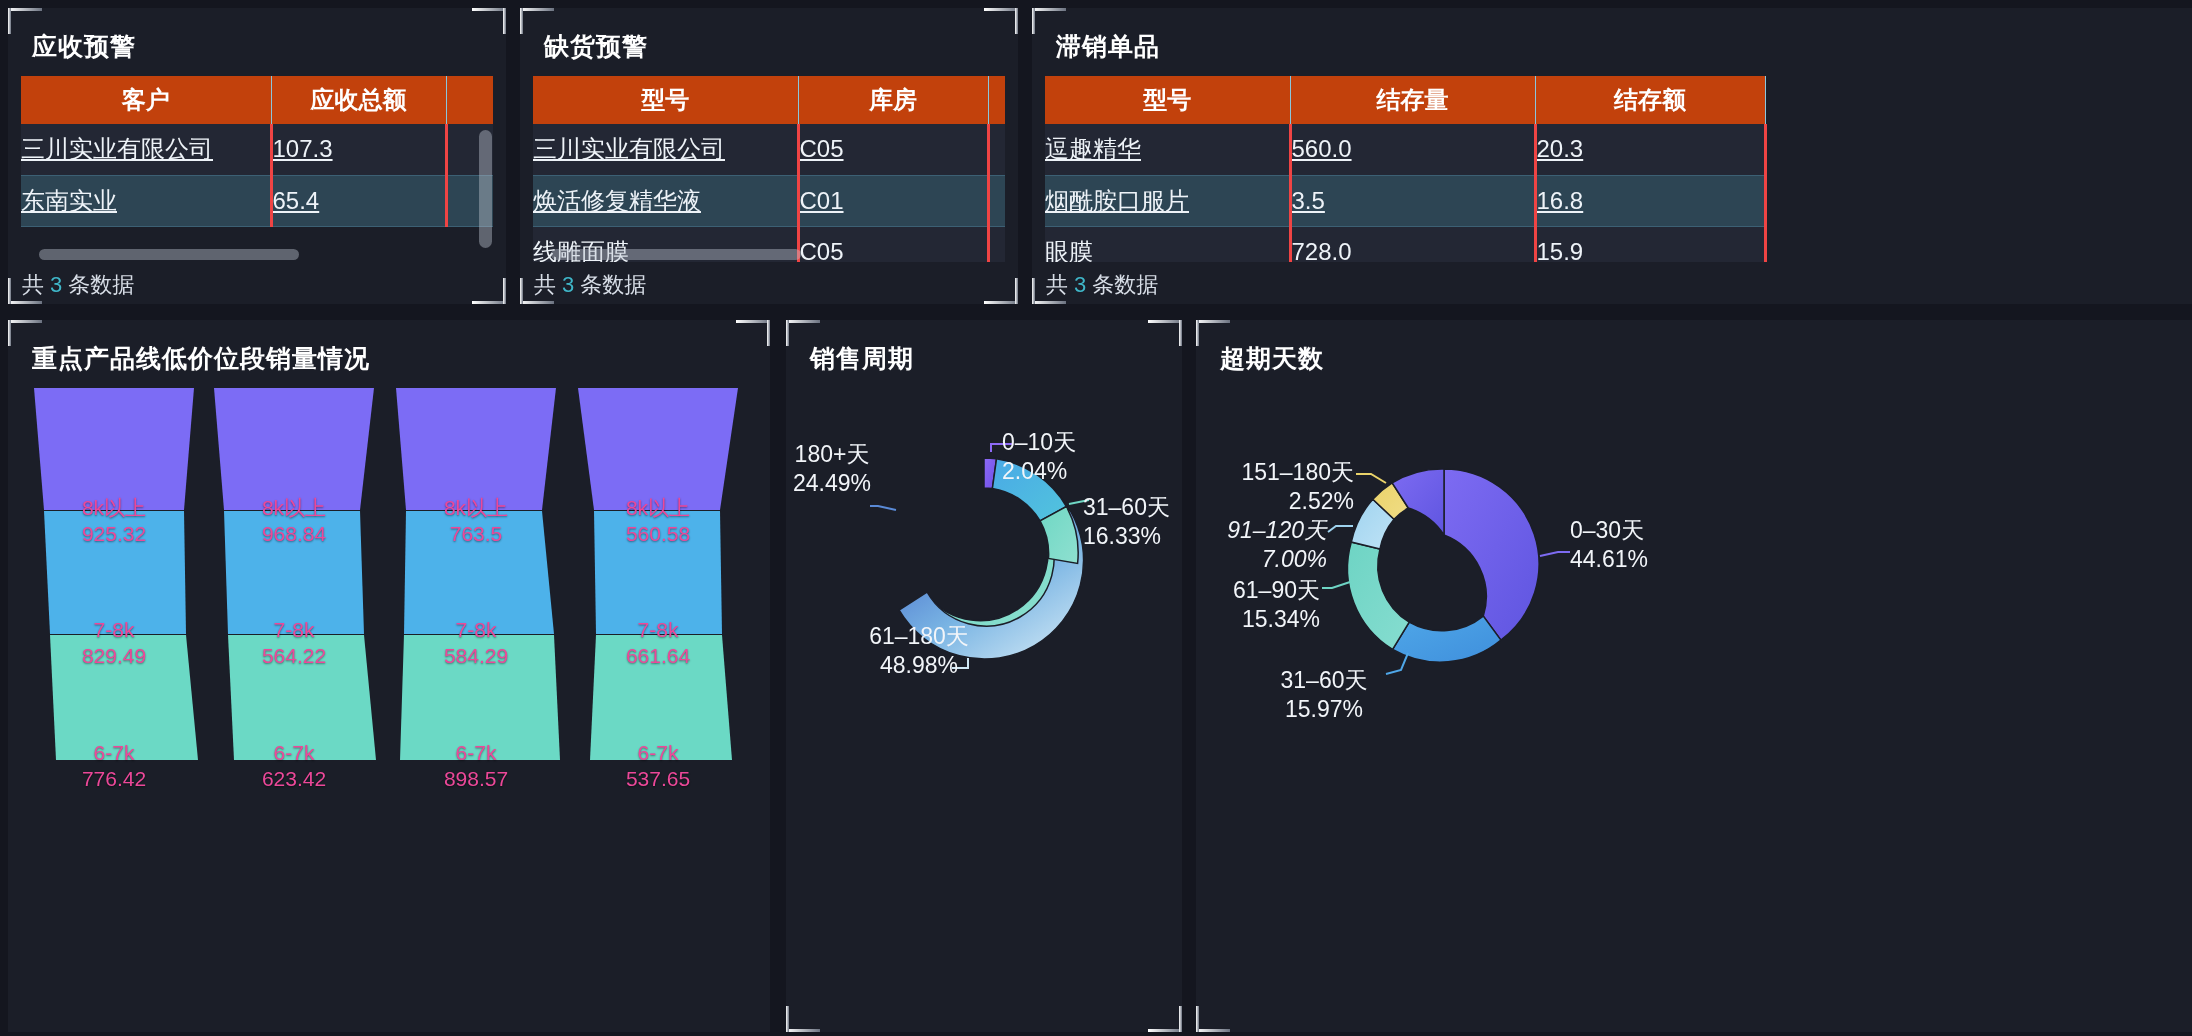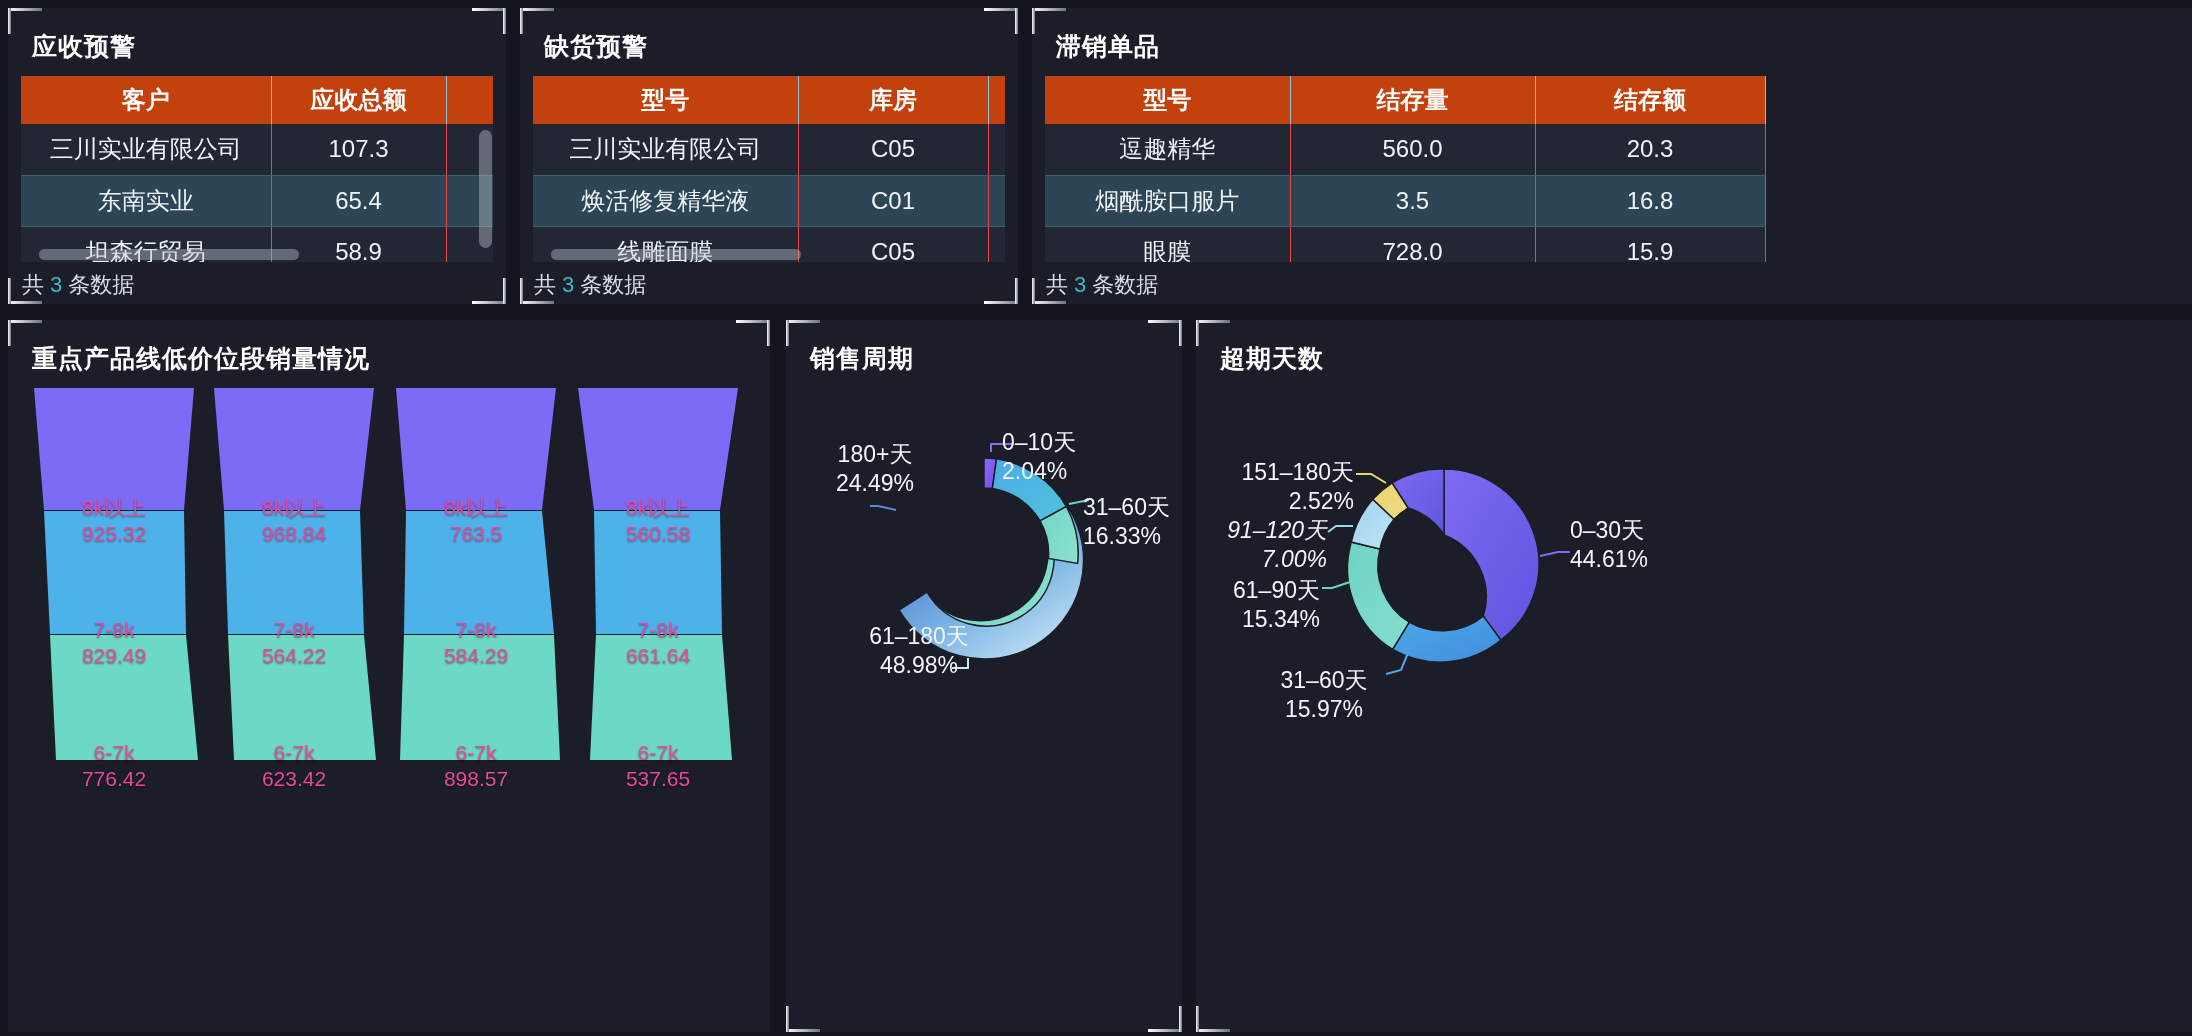--- a/index.html
+++ b/index.html
@@ -51,26 +51,27 @@
     height:48px;
     text-align:center;
     border-right:1px solid #8ac6dd;
     white-space:nowrap;
     overflow:hidden;
   }
   table.dt td{
     font-size:24px;
     color:#eef3f8;
     height:51px;
-    text-align:center;
-    border-right:1px solid #ef4444;
+    text-align:left;
+    border-right:3px solid #ef4444;
     border-bottom:1px solid #3c6074;
     white-space:nowrap;
     overflow:hidden;
     font-weight:300;
+    text-decoration:underline;
   }
   table.dt tr.odd td{ background:#232734; }
   table.dt tr.even td{ background:#2d4554; }
 
   .vscroll{
     position:absolute; width:13px; border-radius:7px;
     background:rgba(190,198,210,.42);
   }
   .hscroll{
     position:absolute; height:11px; border-radius:6px;
@@ -131,25 +132,20 @@
           <tr class="odd">
             <td>三川实业有限公司</td>
             <td>107.3</td>
             <td></td>
           </tr>
           <tr class="even">
             <td>东南实业</td>
             <td>65.4</td>
             <td></td>
           </tr>
-          <tr class="odd">
-            <td>坦森行贸易</td>
-            <td>58.9</td>
-            <td></td>
-          </tr>
         </tbody>
       </table>
       <div class="vscroll" style="right:1px; top:54px; height:118px;"></div>
       <div class="hscroll" style="left:18px; bottom:2px; width:260px;"></div>
     </div>
 
     <div class="count" style="left:14px; top:262px;">
       <span>共</span><span class="num">3</span><span>条数据</span>
     </div>
   </div>
@@ -382,21 +378,21 @@
       <div>2.04%</div>
     </div>
     <div class="dlabel r" style="left:297px; top:173px;">
       <div>31–60天</div>
       <div>16.33%</div>
     </div>
     <div class="dlabel" style="left:73px; top:290px; text-align:center; width:120px;margin-top:12px;">
       <div>61–180天</div>
       <div>48.98%</div>
     </div>
-    <div class="dlabel" style="left:0px; top:120px; text-align:center; width:92px;margin-left:43px;">
+    <div class="dlabel" style="left:0px; top:120px; text-align:center; width:92px;">
       <div>180+天</div>
       <div>24.49%</div>
     </div>
   </div>
 
   <div class="panel" style="left:1196px; top:320px; width:996px; height:712px;">
     <span class="corner tl"></span>
     <span class="corner bl"></span>
 
     <div class="panel-title">超期天数</div>

